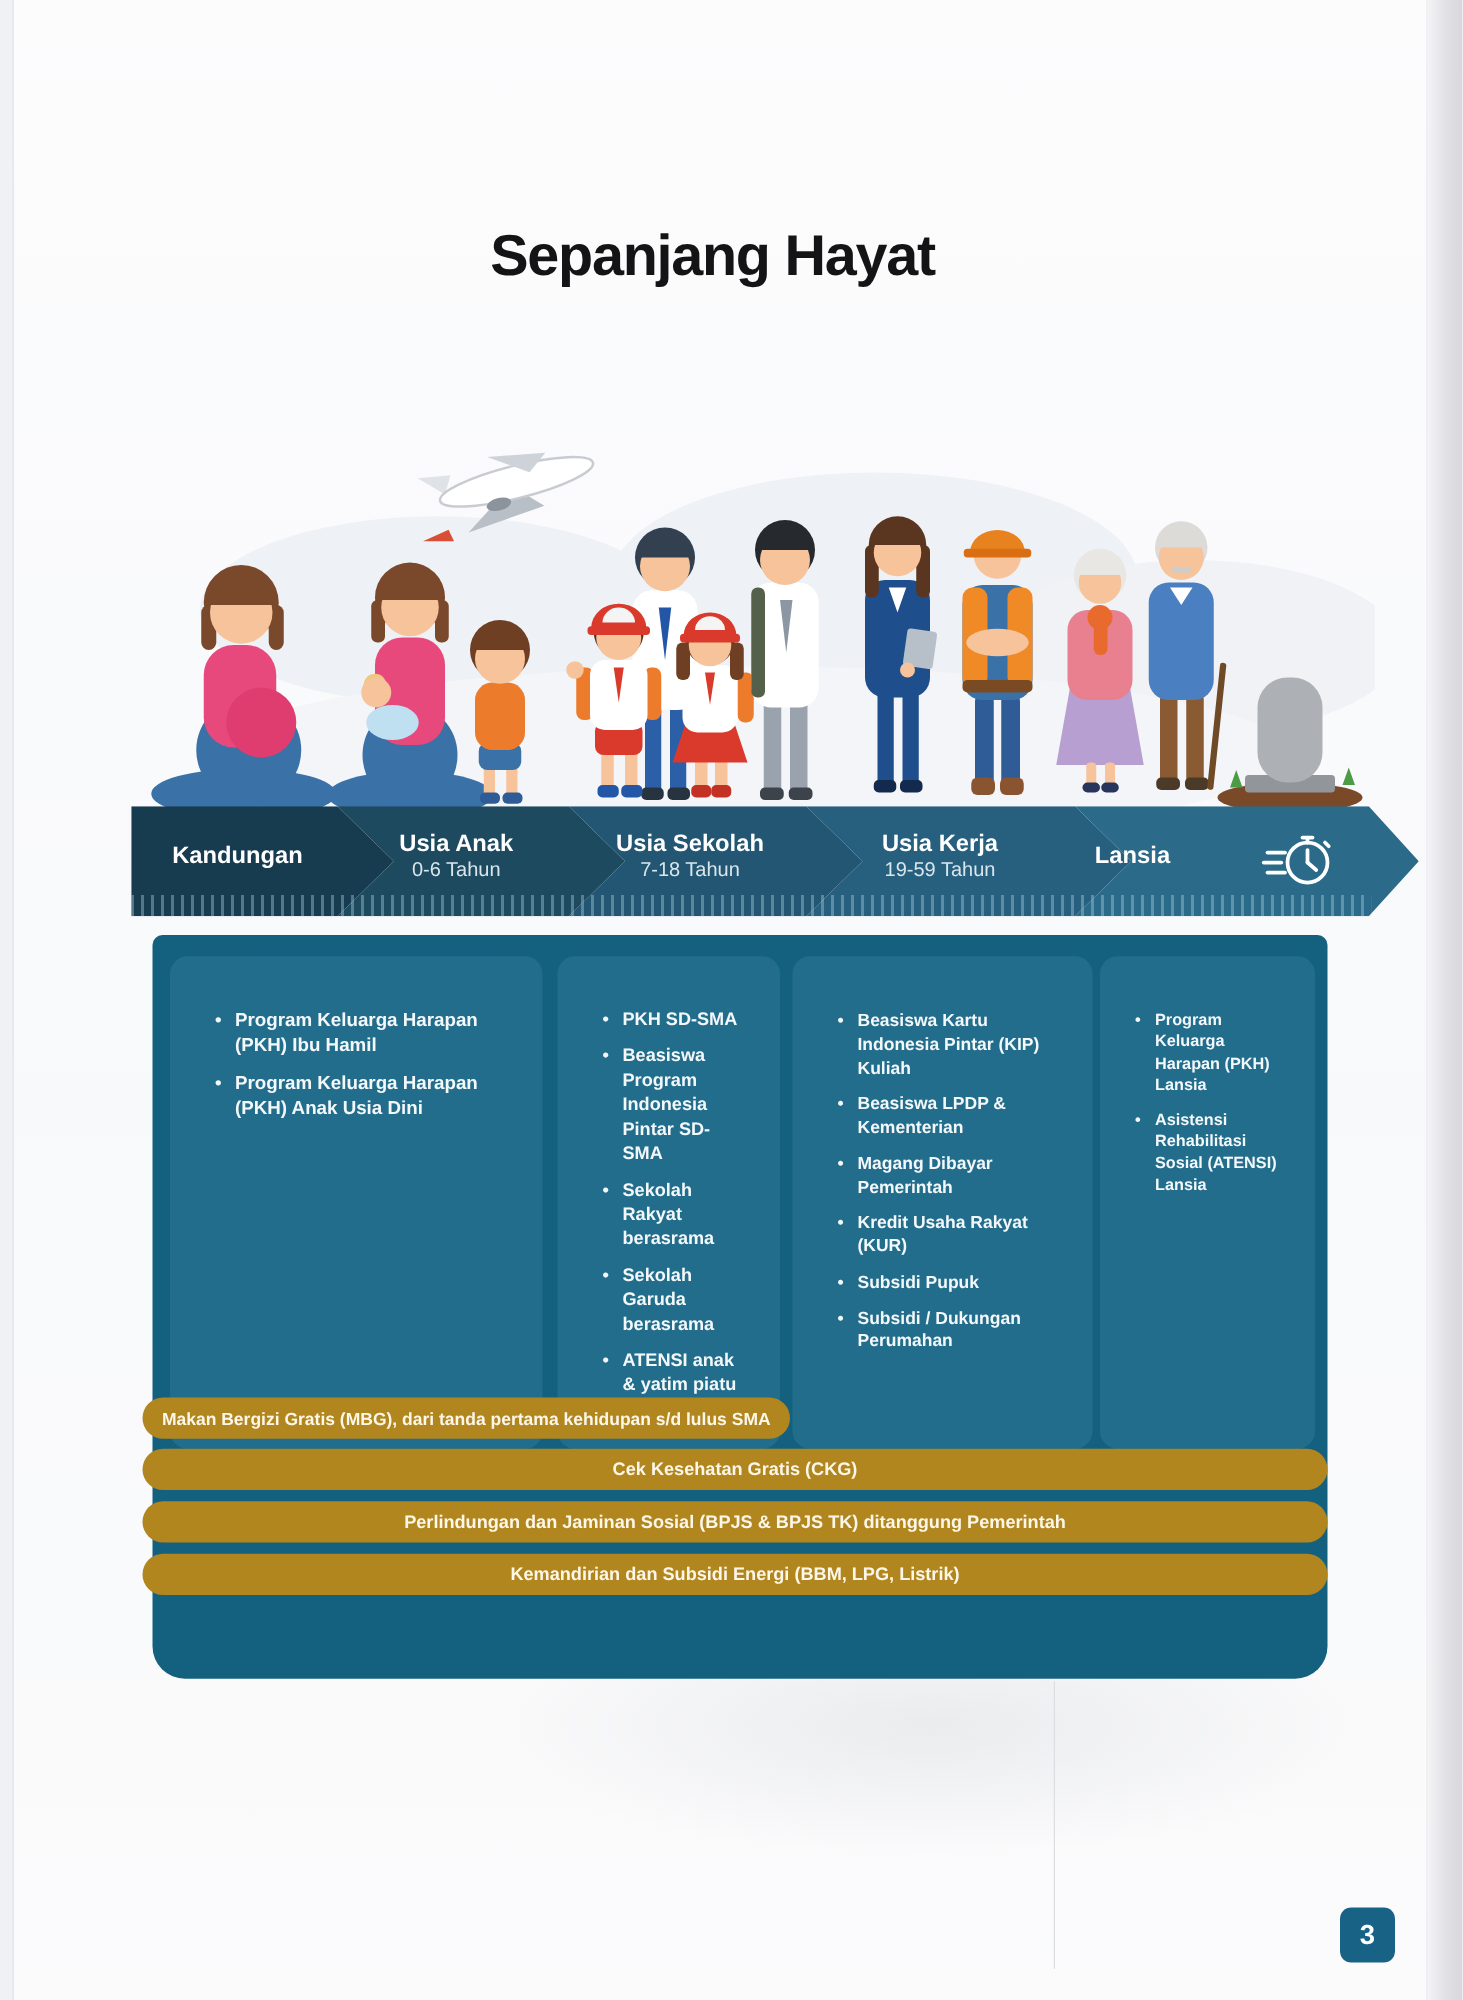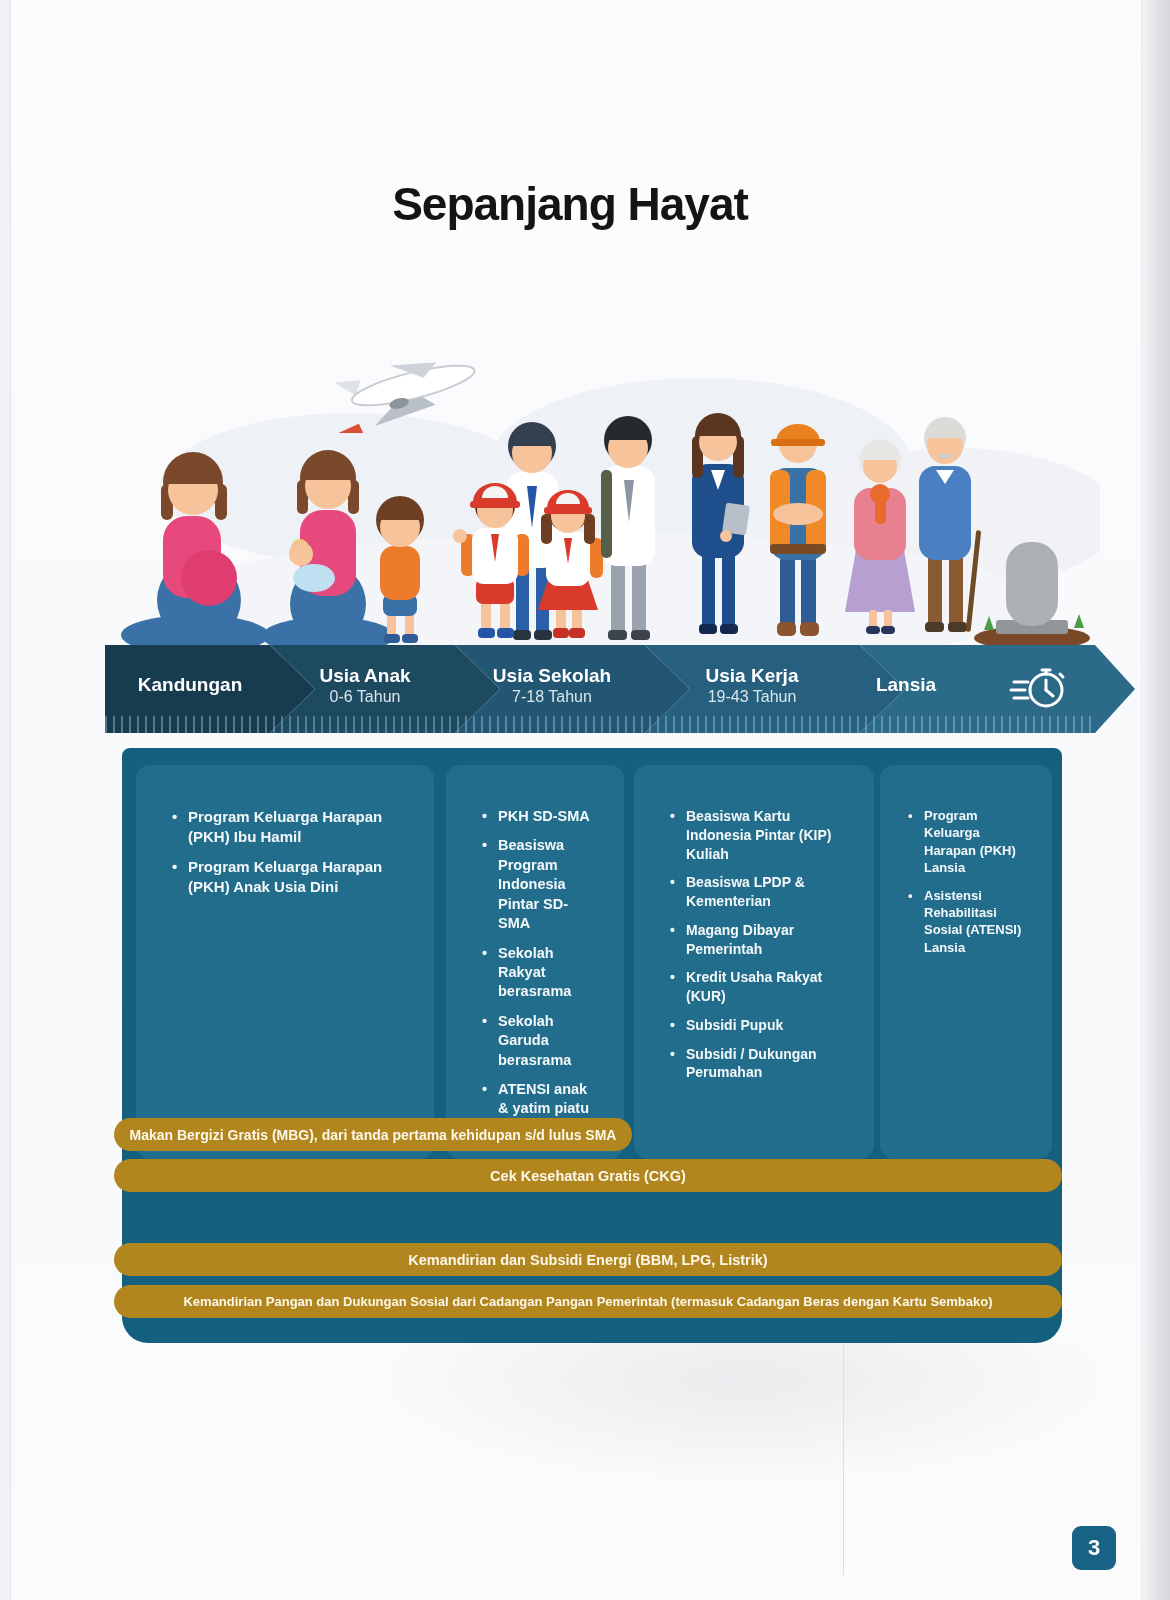--- a/index.html
+++ b/index.html
@@ -268,21 +268,21 @@
   <div class="stage" style="left:285px;top:665px;width:160px;">
     <div class="lbl">Usia Anak</div>
     <div class="sub">0-6 Tahun</div>
   </div>
   <div class="stage" style="left:467px;top:665px;width:170px;">
     <div class="lbl">Usia Sekolah</div>
     <div class="sub">7-18 Tahun</div>
   </div>
   <div class="stage" style="left:667px;top:665px;width:170px;">
     <div class="lbl">Usia Kerja</div>
-    <div class="sub">19-43 Tahun</div>
+    <div class="sub">19-59 Tahun</div>
   </div>
   <div class="stage" style="left:836px;top:674px;width:140px;">
     <div class="lbl">Lansia</div>
   </div>
 
   <svg class="stopwatch" viewBox="0 0 62 62">
     <g stroke="#ffffff" stroke-width="3" fill="none" stroke-linecap="round">
       <circle cx="38" cy="34" r="16"></circle>
       <line x1="38" y1="34" x2="38" y2="24"></line>
       <line x1="38" y1="34" x2="45" y2="40"></line>
@@ -324,22 +324,22 @@
   </div>
   <div class="card card4">
     <ul class="plist">
       <li>Program Keluarga Harapan (PKH) Lansia</li>
       <li>Asistensi Rehabilitasi Sosial (ATENSI) Lansia</li>
     </ul>
   </div>
 
   <div class="bar bar1">Makan Bergizi Gratis (MBG), dari tanda pertama kehidupan s/d lulus SMA</div>
   <div class="bar bar2">Cek Kesehatan Gratis (CKG)</div>
+  <div class="bar bar3">Perlindungan dan Jaminan Sosial (BPJS &amp; BPJS TK) ditanggung Pemerintah</div>
   <div class="bar bar4">Kemandirian dan Subsidi Energi (BBM, LPG, Listrik)</div>
-  <div class="bar bar5">Kemandirian Pangan dan Dukungan Sosial dari Cadangan Pangan Pemerintah (termasuk Cadangan Beras dengan Kartu Sembako)</div>
 
   <div class="scan-shadow"></div>
   <div class="vline"></div>
 
   <div class="pagenum">3</div>
 
   <div class="edge-right"></div>
 </div>
 
 </body></html>

